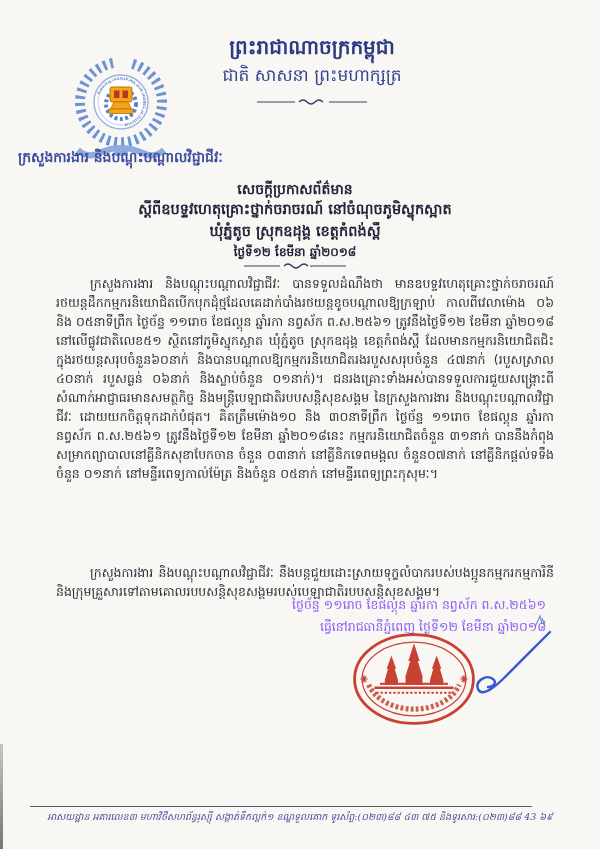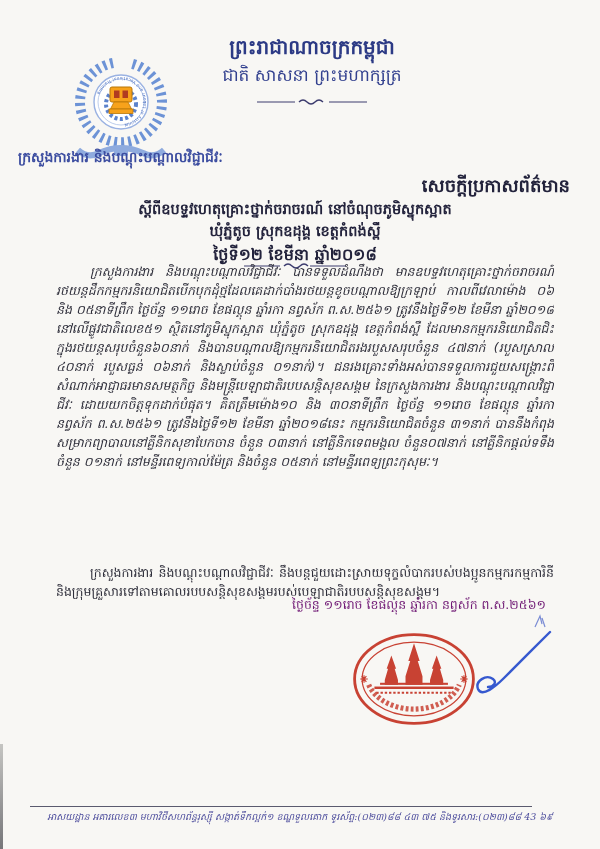--- a/index.html
+++ b/index.html
@@ -14,33 +14,33 @@
     font-size:20px;font-weight:bold;color:#2c3a85;white-space:nowrap;}
   .motto{left:112px;top:64px;width:400px;text-align:center;
     font-size:17px;font-weight:500;color:#33418f;white-space:nowrap;}
   .divider{display:flex;align-items:center;justify-content:center;}
   .divider-1{left:247px;top:97px;width:130px;height:10px;}
   .divider-2{left:230px;top:261px;width:130px;height:10px;}
   .ministry{left:18px;top:148px;font-size:14px;font-weight:bold;color:#3c4da0;white-space:nowrap;}
   
   .title-line{left:20px;width:550px;text-align:center;white-space:nowrap;
     font-weight:bold;color:#23233c;overflow:hidden;}
-  .title-1{top:174px;font-size:18px;text-align:right;}
+  .title-1{top:180px;font-size:14px;}
   .title-2{top:200px;font-size:14.5px;}
   .title-3{top:222px;font-size:14.5px;}
-  .title-4{top:244px;font-size:16px;}
+  .title-4{top:244px;font-size:12px;}
   
   .para{left:56px;width:498px;text-align:justify;text-indent:34px;
     font-size:12.5px;line-height:19px;color:#2e2e3a;overflow:hidden;}
-  .para-1{top:262px;height:230px;font-style:italic;}
+  .para-1{top:274px;height:230px;}
   .para-2{top:506px;height:57px;}
   .para-3{top:563px;height:41px;}
   
   .dateline{left:285px;width:268px;text-align:center;font-size:12.5px;
-    color:#701a75;white-space:nowrap;overflow:hidden;}
+    color:#8b5cf6;white-space:nowrap;overflow:hidden;}
   .dateline-1{top:597px;}
   .dateline-2{top:619px;padding-left:14px;}
   
   .stamp{left:348px;top:626px;width:132px;height:106px;opacity:.9;mix-blend-mode:multiply;}
   .signature{left:466px;top:626px;width:94px;height:84px;}
   .paraph{left:532px;top:613px;width:16px;height:18px;}
   
   .footer-rule{left:30px;top:806px;width:502px;height:1px;background:#5a5a6e;}
   .footer-text{left:12px;top:811px;width:576px;text-align:center;font-style:italic;
     font-size:9.5px;color:#4c4c9c;white-space:nowrap;overflow:hidden;
@@ -98,20 +98,21 @@
   <svg class="abs divider divider-2" viewBox="0 0 130 10">
     <line x1="14" y1="5" x2="50" y2="5" stroke="#3c3c6e" stroke-width="1"></line>
     <path d="M54,5 q4,-4 8,0 q4,4 8,0 q4,-4 8,0" fill="none" stroke="#3c3c6e" stroke-width="1.4"></path>
     <line x1="80" y1="5" x2="116" y2="5" stroke="#3c3c6e" stroke-width="1"></line>
   </svg>
 
   <div class="abs para para-1">ក្រសួងការងារ និងបណ្តុះបណ្តាលវិជ្ជាជីវៈ បានទទួលដំណឹងថា មានឧបទ្ទវហេតុគ្រោះថ្នាក់ចរាចរណ៍ រថយន្តដឹកកម្មករនិយោជិតបើកបុកដុំថ្មដែលគេដាក់បាំងរថយន្តខូចបណ្តាលឱ្យក្រឡាប់ កាលពីវេលាម៉ោង ០៦ និង ០៥នាទីព្រឹក ថ្ងៃច័ន្ទ ១១រោច ខែផល្គុន ឆ្នាំរកា នព្វស័ក ព.ស.២៥៦១ ត្រូវនឹងថ្ងៃទី១២ ខែមីនា ឆ្នាំ២០១៨ នៅលើផ្លូវជាតិលេខ៥១ ស្ថិតនៅភូមិស្នុកស្អាត ឃុំភ្នំតូច ស្រុកឧដុង្គ ខេត្តកំពង់ស្ពឺ ដែលមានកម្មករនិយោជិតជិះក្នុងរថយន្តសរុបចំនួន៦០នាក់ និងបានបណ្តាលឱ្យកម្មករនិយោជិតរងរបួសសរុបចំនួន ៤៧នាក់ (របួសស្រាល ៤០នាក់ របួសធ្ងន់ ០៦នាក់ និងស្លាប់ចំនួន ០១នាក់)។ ជនរងគ្រោះទាំងអស់បានទទួលការជួយសង្គ្រោះពីសំណាក់អាជ្ញាធរមានសមត្ថកិច្ច និងមន្ត្រីបេឡាជាតិរបបសន្តិសុខសង្គម នៃក្រសួងការងារ និងបណ្តុះបណ្តាលវិជ្ជាជីវៈ ដោយយកចិត្តទុកដាក់បំផុត។ គិតត្រឹមម៉ោង១០ និង ៣០នាទីព្រឹក ថ្ងៃច័ន្ទ ១១រោច ខែផល្គុន ឆ្នាំរកា នព្វស័ក ព.ស.២៥៦១ ត្រូវនឹងថ្ងៃទី១២ ខែមីនា ឆ្នាំ២០១៨នេះ កម្មករនិយោជិតចំនួន ៣១នាក់ បាននឹងកំពុងសម្រាកព្យាបាលនៅគ្លីនិកសុខាបែកចាន ចំនួន ០៣នាក់ នៅគ្លីនិកទេពមង្គល ចំនួន០៧នាក់ នៅគ្លីនិកផ្គល់ទទឹង ចំនួន ០១នាក់ នៅមន្ទីរពេទ្យកាល់ម៉ែត្រ និងចំនួន ០៥នាក់ នៅមន្ទីរពេទ្យព្រះកុសុមៈ។</div>
   <div class="abs para para-3">ក្រសួងការងារ និងបណ្តុះបណ្តាលវិជ្ជាជីវៈ នឹងបន្តជួយដោះស្រាយទុក្ខលំបាករបស់បងប្អូនកម្មករកម្មការិនី និងក្រុមគ្រួសារទៅតាមគោលរបបសន្តិសុខសង្គមរបស់បេឡាជាតិរបបសន្តិសុខសង្គម។</div>
 
   <div class="abs dateline dateline-1">ថ្ងៃច័ន្ទ ១១រោច ខែផល្គុន ឆ្នាំរកា នព្វស័ក ព.ស.២៥៦១</div>
+  <div class="abs dateline dateline-2">ធ្វើនៅរាជធានីភ្នំពេញ ថ្ងៃទី១២ ខែមីនា ឆ្នាំ២០១៨</div>
 
   <svg class="abs stamp" viewBox="0 0 140 104">
     <g stroke="#c92f1f" fill="none">
       <ellipse cx="70" cy="52" rx="63" ry="47" stroke-width="3"></ellipse>
       <ellipse cx="70" cy="52" rx="55" ry="39" stroke-width="1.3"></ellipse>
 
       <path d="M22,58 A50,36 0 0 0 118,58" stroke-width="5.5" stroke-dasharray="3 2.4" opacity=".85"></path>
 
       <path d="M17,48 v8 M13,52 h8 M14.5,49 l5,6 M14.5,55 l5,-6" stroke-width="1.2"></path>
       <path d="M123,48 v8 M119,52 h8 M120.5,49 l5,6 M120.5,55 l5,-6" stroke-width="1.2"></path>

